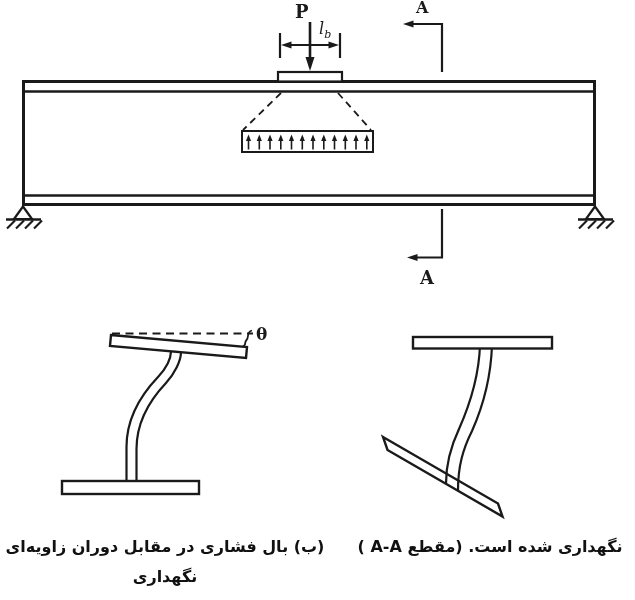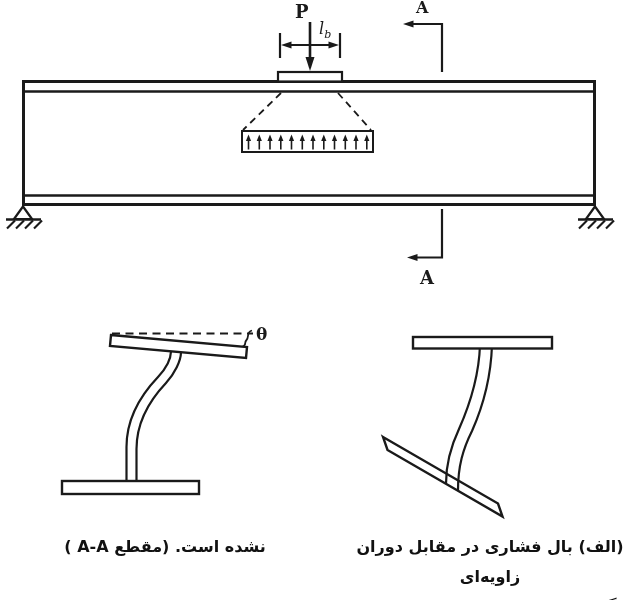--- a/index.html
+++ b/index.html
@@ -158,21 +158,21 @@
 
   <div class="txt dim-label" style="left:319px; top:21px; font-size:16px;"><span>l</span><sub>b</sub></div>
 
   <div class="txt" style="left:416px; top:0px; font-size:16px;">A</div>
 
   <div class="txt" style="left:420px; top:269px; font-size:18px;">A</div>
 
   <div class="txt" style="left:256px; top:326px; font-size:17px;">θ</div>
 
   <div class="caption" style="left:0px; top:532px; width:330px;">
+    <div>(ب) بال فشاری در مقابل دوران زاویه‌ای نگهداری</div>
     <div>نشده است. (مقطع A-A )</div>
   </div>
 
   <div class="caption" style="left:345px; top:532px; width:290px;">
-    <div>(الف) بال فشاری در مقابل دوران زاویه‌ای</div>
     <div>نگهداری شده است. (مقطع A-A )</div>
   </div>
 
 </div>
 
 </body></html>

